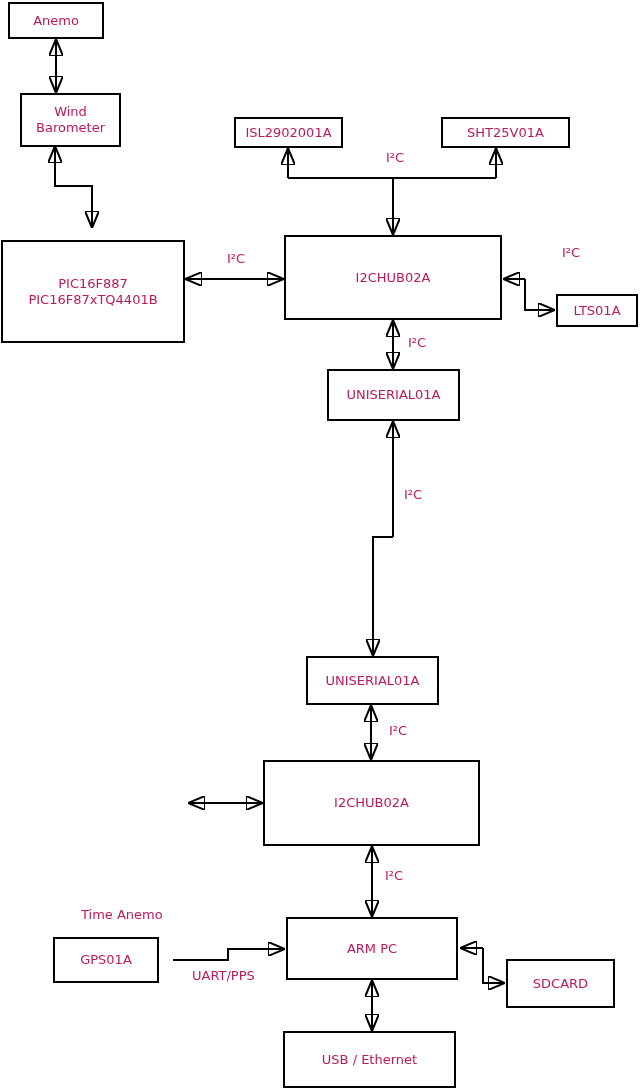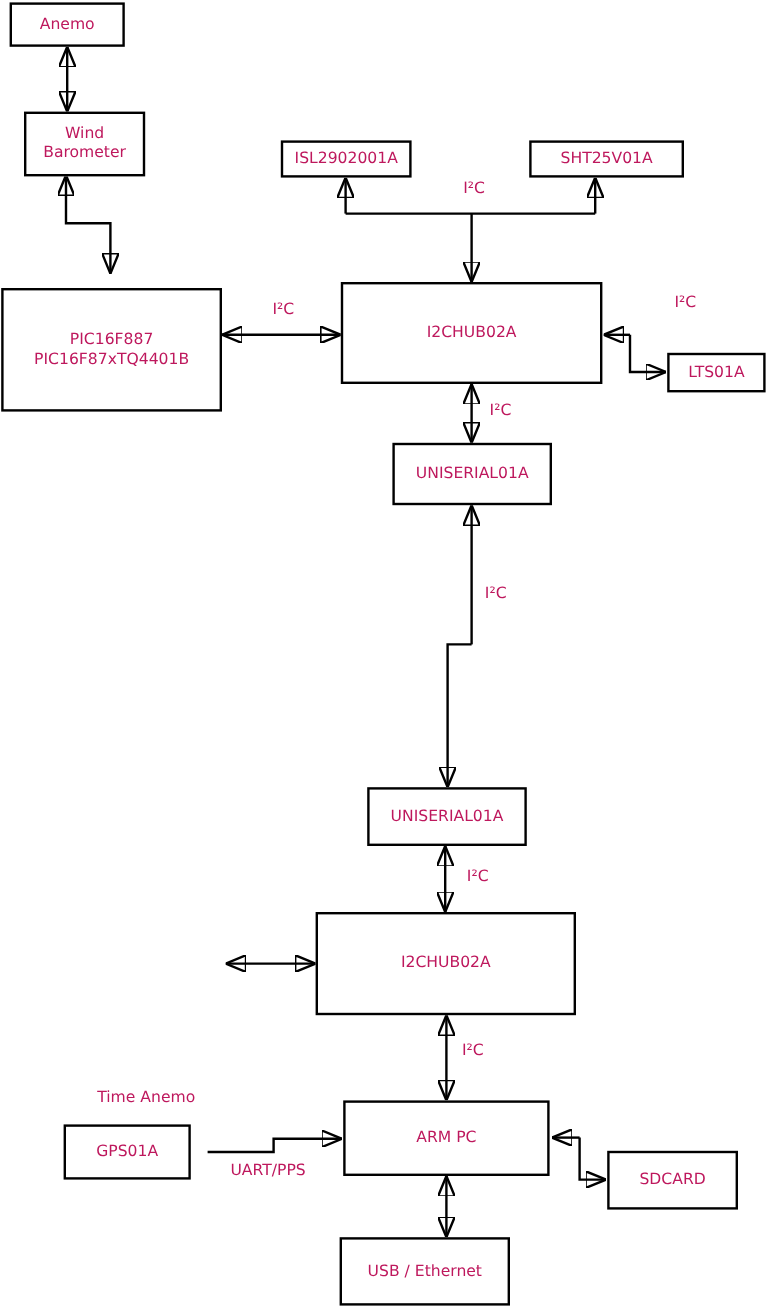--- a/index.html
+++ b/index.html
@@ -105,21 +105,21 @@
   </div>
 
   <div class="box" style="left:506px;top:959px;width:109px;height:49px">
     <span>SDCARD</span>
   </div>
 
   <div class="box" style="left:286px;top:917px;width:172px;height:63px">
     <span>ARM PC</span>
   </div>
 
-  <div class="box" style="left:283px;top:1031px;width:142px;height:57px">
+  <div class="box" style="left:283px;top:1031px;width:173px;height:57px">
     <span>USB / Ethernet</span>
   </div>
 
   <div class="lbl" style="left:386px;top:151px">I²C</div>
   <div class="lbl" style="left:227px;top:252px">I²C</div>
   <div class="lbl" style="left:562px;top:246px">I²C</div>
   <div class="lbl" style="left:408px;top:336px">I²C</div>
   <div class="lbl" style="left:404px;top:488px">I²C</div>
   <div class="lbl" style="left:389px;top:724px">I²C</div>
   <div class="lbl" style="left:385px;top:869px">I²C</div>

